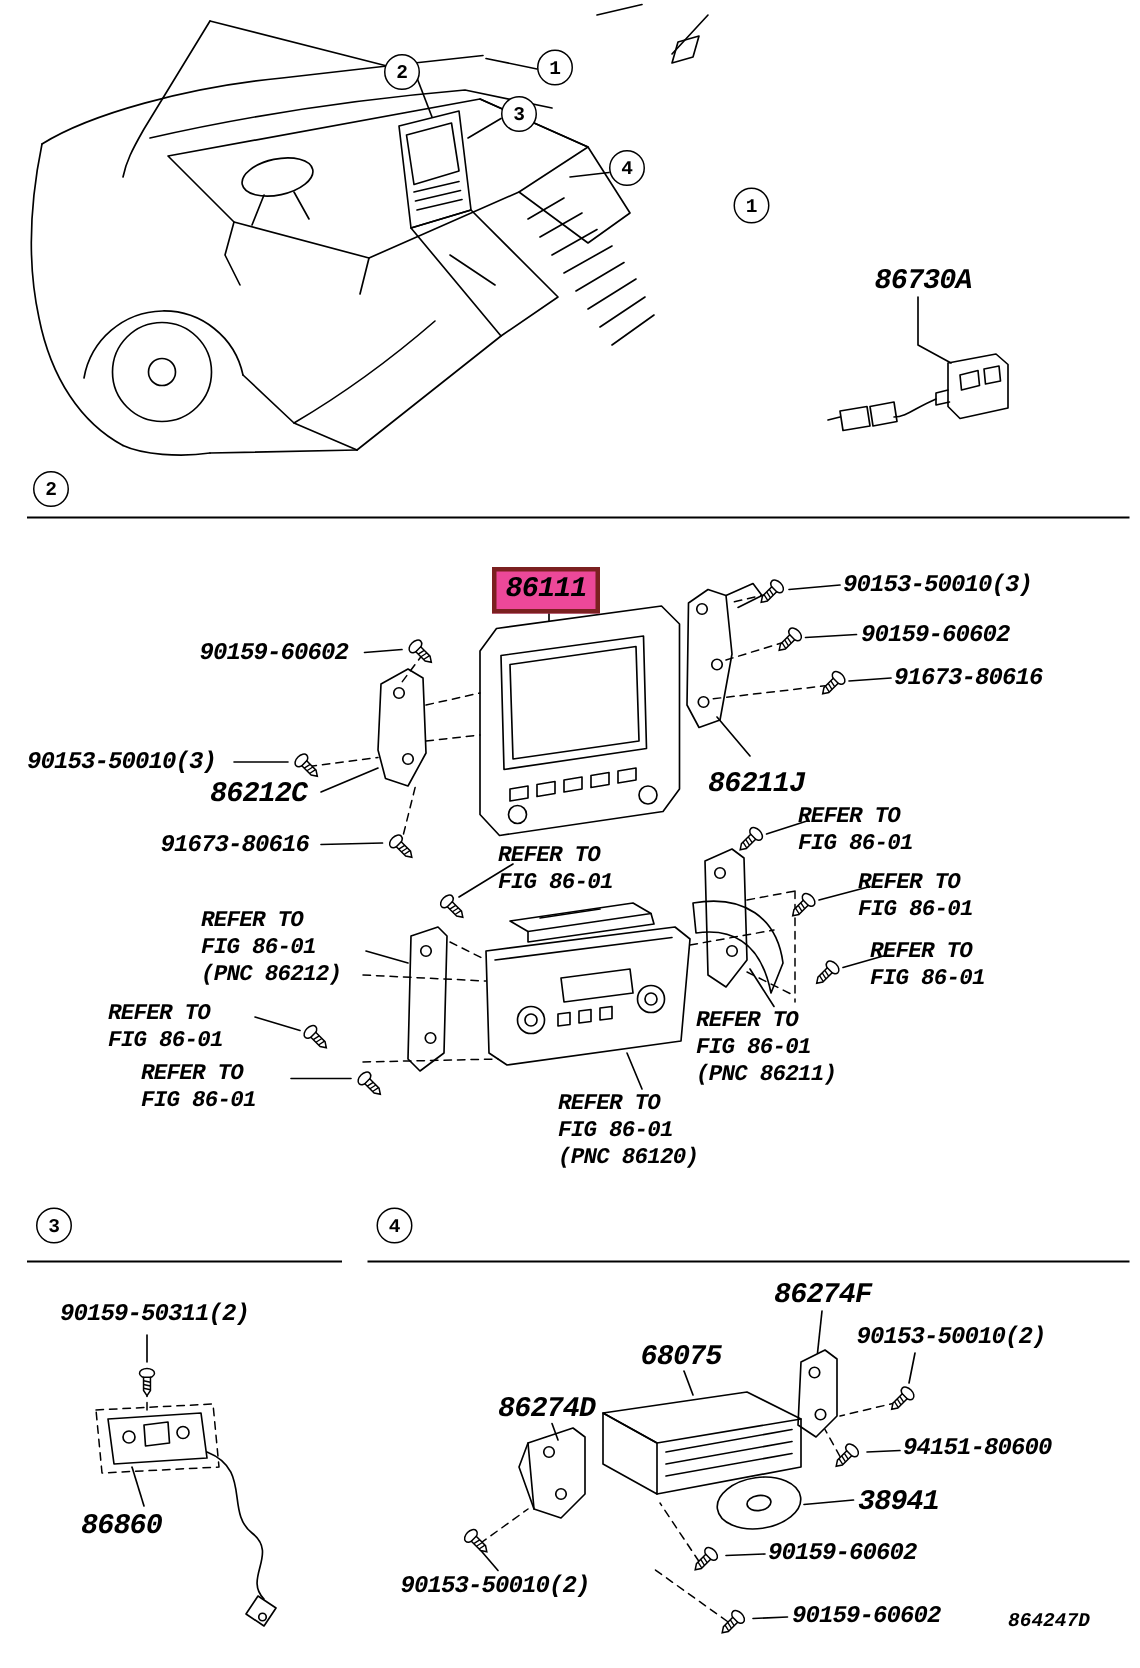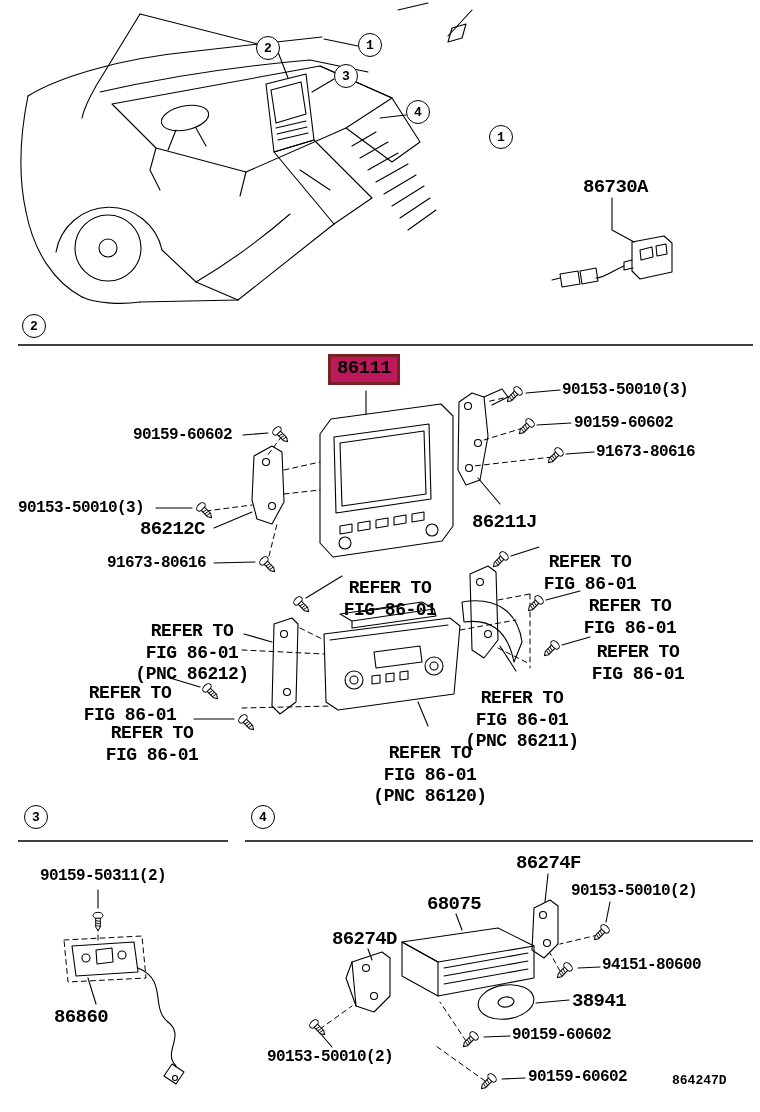--- a/index.html
+++ b/index.html
@@ -6,28 +6,28 @@
   body{width:760px;height:1112px;background:#fff;position:relative;
        font-family:"Liberation Mono","DejaVu Sans Mono",monospace;font-weight:700;color:#000;}
   #stage{position:absolute;top:0;left:0;width:760px;height:1112px;overflow:hidden;background:#fff;}
   svg.art{position:absolute;top:0;left:0;}
   g.s *{stroke:#000;stroke-width:1.1;fill:none;stroke-linecap:round;stroke-linejoin:round;}
   g.s .dash{stroke-dasharray:5 4;stroke-width:1;}
   g.div *{stroke:#000;stroke-width:1.4;}
   #screw .hd{fill:#fff;stroke:#000;stroke-width:1;}
   #screw .sh{fill:#fff;stroke:#000;stroke-width:1;}
   #screw .th{fill:none;stroke:#000;stroke-width:0.9;}
-  .lbl{position:absolute;white-space:pre-line;line-height:1.2;letter-spacing:-0.6px;}
+  .lbl{position:absolute;white-space:pre-line;line-height:1.2;letter-spacing:-0.6px;font-style:italic;}
   .sz-part{font-size:19px;}
   .sz-num{font-size:16px;text-align:center;}
-  .ref{font-size:18px;text-align:center;letter-spacing:-0.5px;margin-top:16px;}
+  .ref{font-size:15px;text-align:left;letter-spacing:-0.5px;}
   .sz-foot{font-size:13px;letter-spacing:0;}
   .badge{position:absolute;width:22px;height:22px;border:1.5px solid #000;border-radius:50%;
          background:#fff;display:flex;align-items:center;justify-content:center;font-size:13px;}
-  .hlbox{border:3px solid #7b2020;padding:0 6px 2px;background:#be185d;}
+  .hlbox{border:3px solid #7b2020;padding:0 6px 2px;background:#ec4899;margin-top:24px;}
 </style>
 </head>
 <body>
 
 <div id="stage">
 
 <svg class="art" width="760" height="1112" viewBox="0 0 760 1112">
   <defs>
     <g id="screw">
       <ellipse class="hd" cx="0" cy="-1.5" rx="5" ry="3.2"></ellipse>

